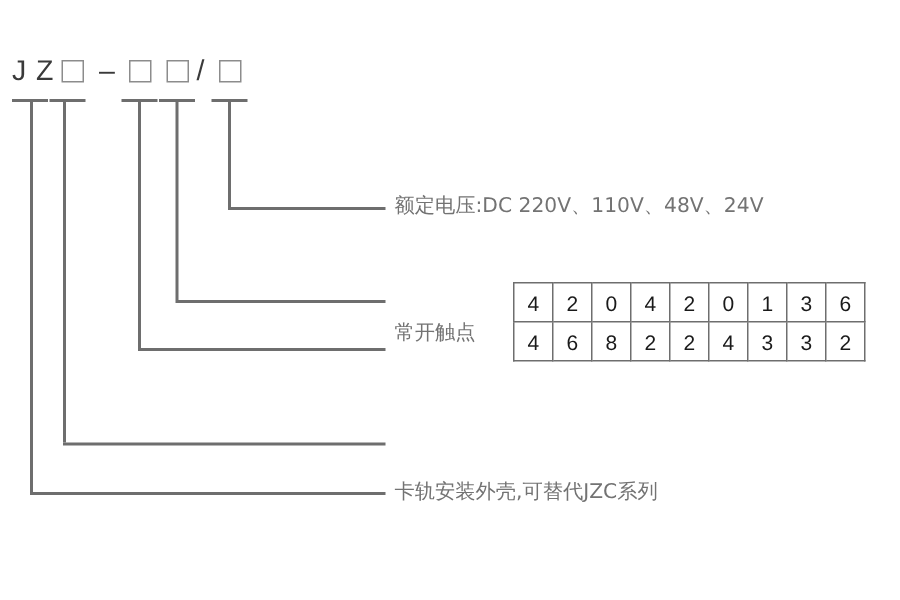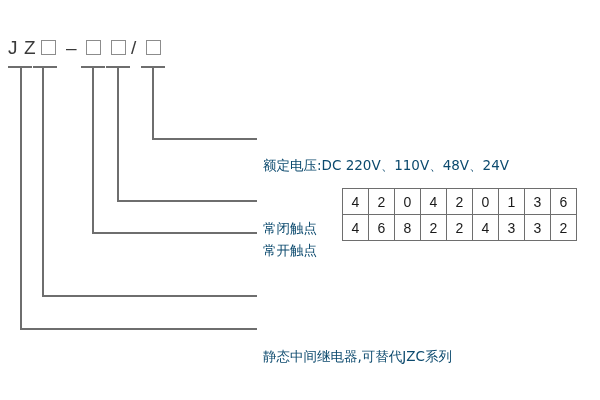--- a/index.html
+++ b/index.html
@@ -58,24 +58,23 @@
     position: absolute;
     height: 1.5px;
     background: #6e6e6e;
   }
 
   
   .label {
     position: absolute;
     font-size: 13.5px;
     line-height: 19px;
-    color: #0c4a6e;
+    color: #737373;
     white-space: pre;
     font-family: "Liberation Sans", "DejaVu Sans", sans-serif;
-    margin-top: 28px;
   }
   .label.cn {
     font-family: "DejaVu Sans", "Liberation Sans", sans-serif;
   }
 
   
   .ctable {
     position: absolute;
     left: 342px;
     top: 188px;
@@ -125,24 +124,23 @@
   <div class="ln ln-h" style="left:92px; top:232px; width:165px;"></div>
 
   <div class="ln ln-v" style="left:42px; top:66px; height:229px;"></div>
   <div class="ln ln-h" style="left:42px; top:295px; width:215px;"></div>
 
   <div class="ln ln-v" style="left:20px; top:66px; height:262px;"></div>
   <div class="ln ln-h" style="left:20px; top:328px; width:237px;"></div>
 
   <div class="label cn" style="left:263px; top:128px;">额定电压:DC 220V、110V、48V、24V</div>
 
-  <div class="label cn" style="left:263px; top:191px;">常闭触点</div>
   <div class="label cn" style="left:263px; top:213px;">常开触点</div>
 
-  <div class="label cn" style="left:263px; top:319px;">静态中间继电器,可替代JZC系列</div>
+  <div class="label cn" style="left:263px; top:319px;">卡轨安装外壳,可替代JZC系列</div>
 
   <table class="ctable">
     <tbody>
       <tr>
         <td>4</td>
         <td>2</td>
         <td>0</td>
         <td>4</td>
         <td>2</td>
         <td>0</td>

